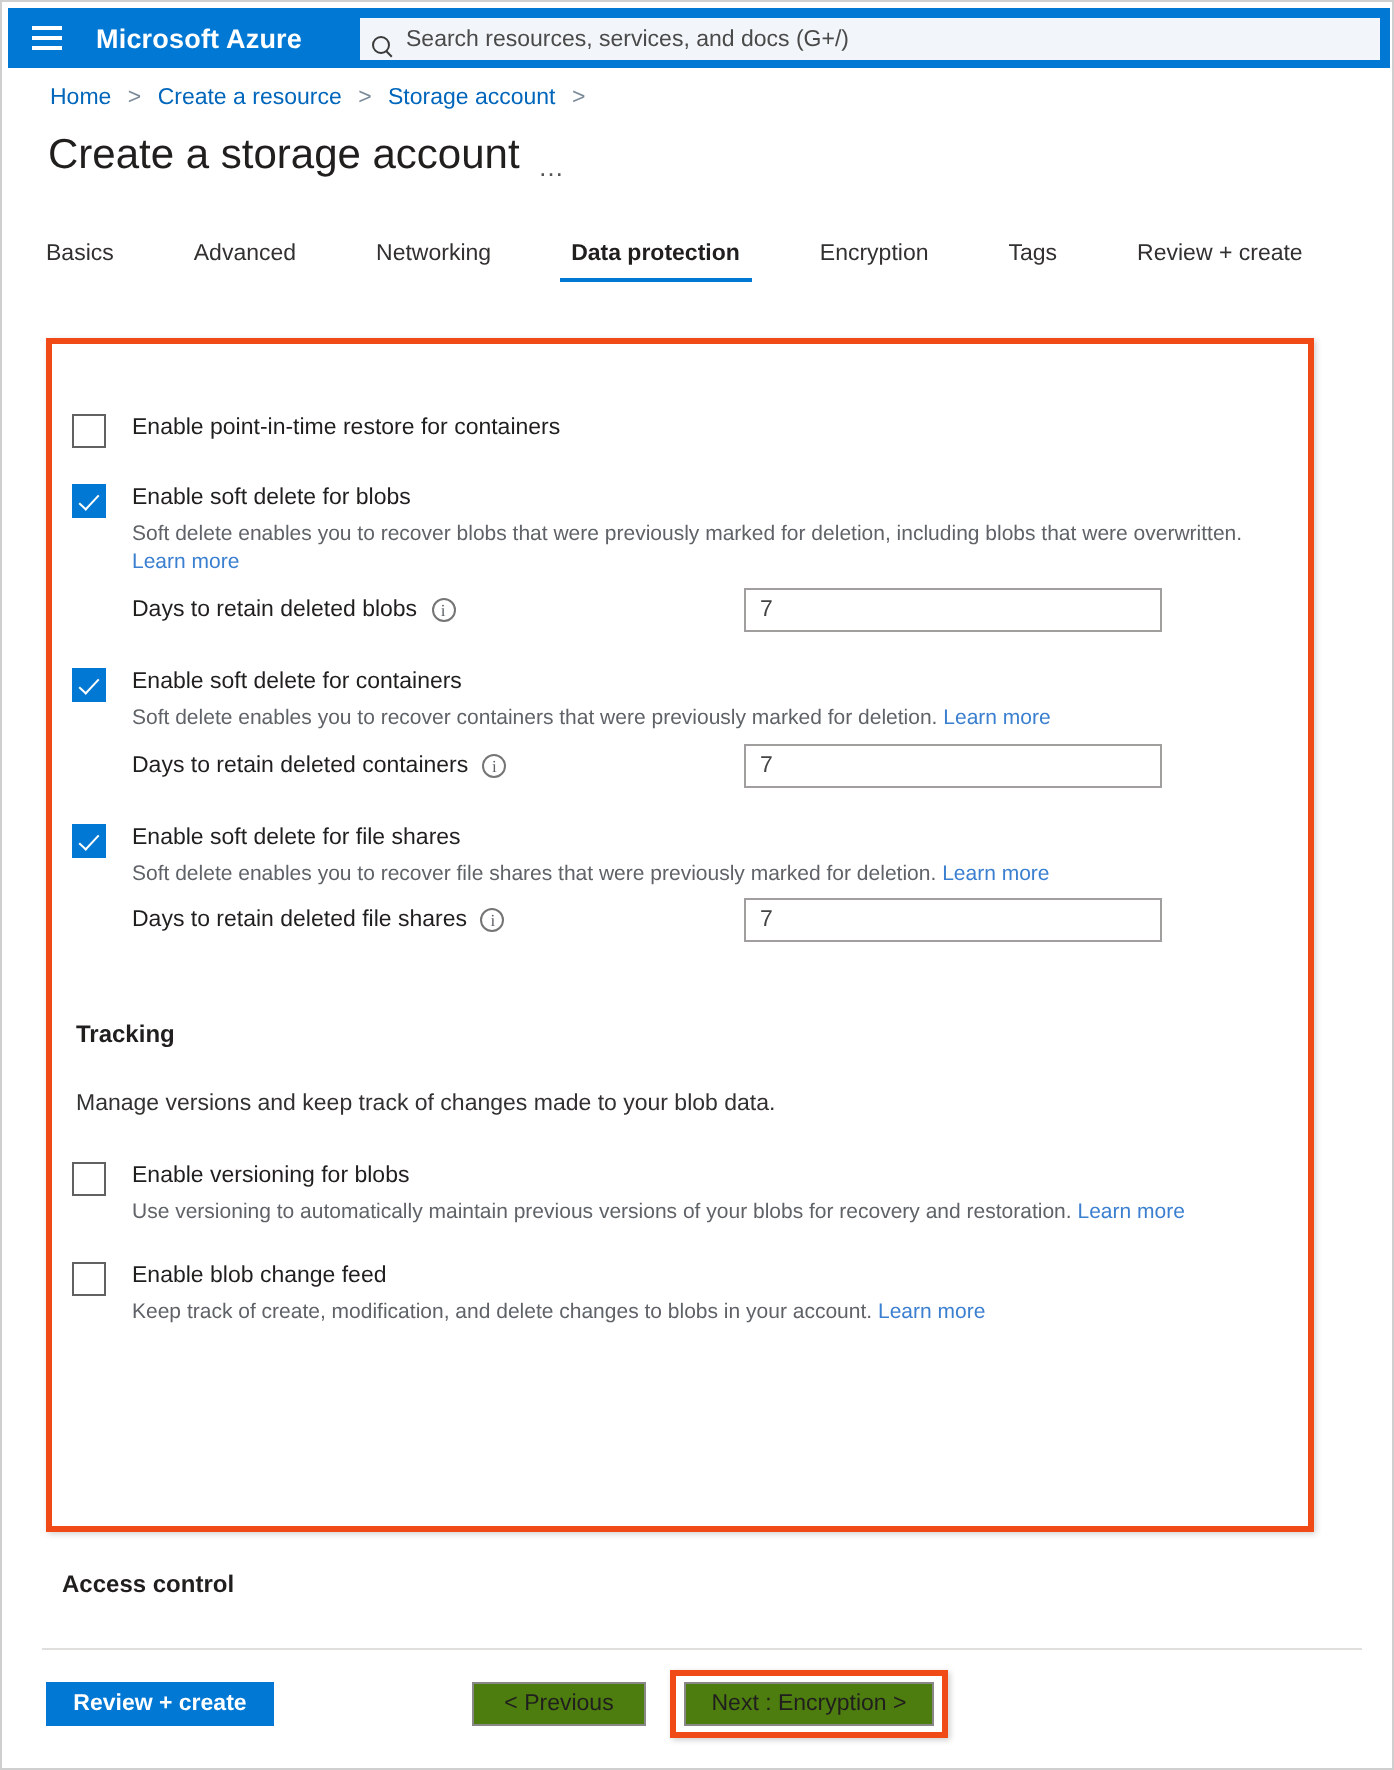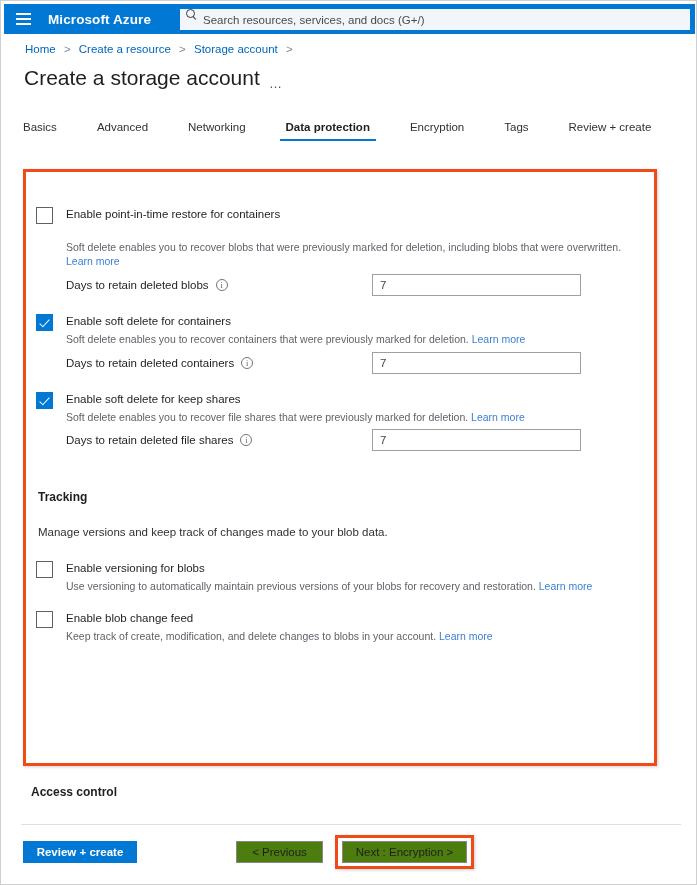--- a/index.html
+++ b/index.html
@@ -50,21 +50,21 @@
     letter-spacing: 0.1px;
     margin-left: 6px;
     white-space: nowrap;
   }
   .searchwrap {
     position: absolute;
     left: 176px; top: 5px;
     width: 510px; height: 21px;
     background: #f2f6fa;
     display: flex;
-    align-items: flex-start;
+    align-items: flex-end;
     padding: 0 6px;
   }
   .search-icon {
     width: 12px; height: 12px;
     flex: 0 0 12px;
     margin-right: 5px;
     position: relative;
   }
   .search-icon::before {
     content: "";
@@ -360,20 +360,24 @@
 
 
       <div style="margin-top:22px;">
         <div class="cb-row">
           <div class="cb"></div>
           <div class="cb-label">Enable point-in-time restore for containers</div>
         </div>
       </div>
 
       <div style="margin-top:17px;">
+        <div class="cb-row">
+          <div class="cb checked"></div>
+          <div class="cb-label">Enable soft delete for blobs</div>
+        </div>
         <div class="cb-help">
           <span>Soft delete enables you to recover blobs that were previously marked for deletion, including blobs that were overwritten.</span>
           <a class="link">Learn more</a>
         </div>
         <div class="days-row days-row-rel">
           <span class="days-label">Days to retain deleted blobs</span>
           <span class="info-icon">i</span>
           <input class="days-input" type="text" value="7" style="">
         </div>
       </div>
@@ -390,21 +394,21 @@
         <div class="days-row days-row-rel">
           <span class="days-label">Days to retain deleted containers</span>
           <span class="info-icon">i</span>
           <input class="days-input" type="text" value="7" style="">
         </div>
       </div>
 
       <div style="margin-top:22px;">
         <div class="cb-row">
           <div class="cb checked"></div>
-          <div class="cb-label">Enable soft delete for keep shares</div>
+          <div class="cb-label">Enable soft delete for file shares</div>
         </div>
         <div class="cb-help">
           <span>Soft delete enables you to recover file shares that were previously marked for deletion.</span>
           <a class="link">Learn more</a>
         </div>
         <div class="days-row days-row-rel">
           <span class="days-label">Days to retain deleted file shares</span>
           <span class="info-icon">i</span>
           <input class="days-input" type="text" value="7" style="">
         </div>

